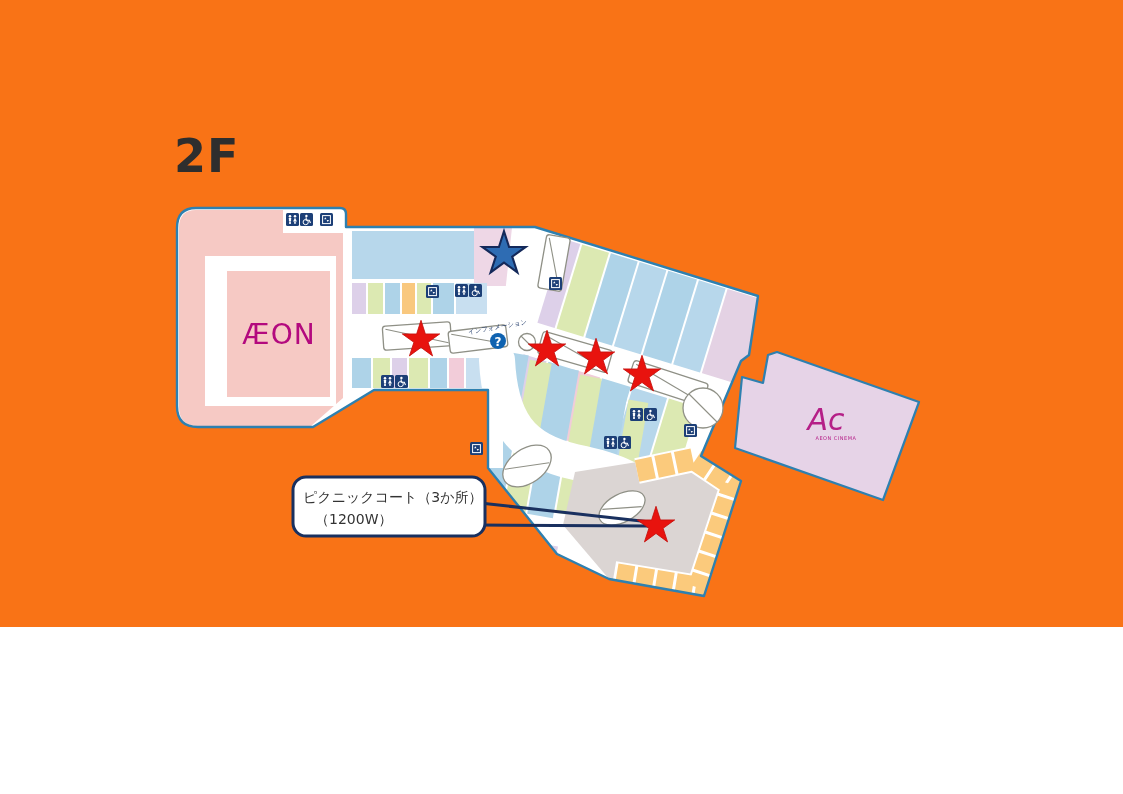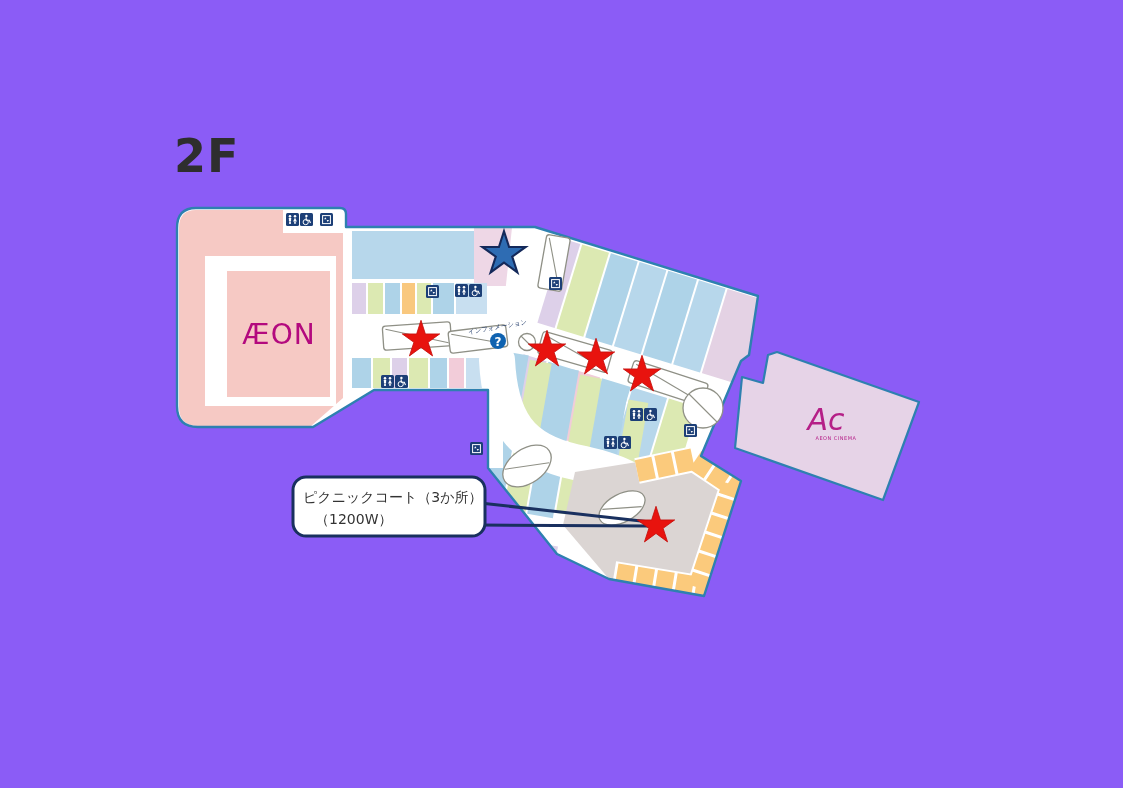--- a/index.html
+++ b/index.html
@@ -1,16 +1,16 @@
 <!DOCTYPE html>
 <html><head>
 <meta charset="utf-8">
 <style>
   html,body{margin:0;padding:0;background:#fff;}
-  #screen{position:relative;width:1123px;height:788px;background:#8b5cf6;overflow:hidden;
+  #screen{position:relative;width:1123px;height:627px;background:#f97316;overflow:hidden;
           font-family:"DejaVu Sans","Liberation Sans",sans-serif;}
   svg text{font-family:"DejaVu Sans","Liberation Sans",sans-serif;}
   .esc rect,.esc ellipse,.esc circle{fill:#ffffff;stroke:#8f9086;stroke-width:1.3;}
   .esc line{stroke:#8f9086;stroke-width:1.1;}
 </style>
 </head>
 <body>
 
 <div id="screen">
 <svg width="1123" height="794" viewBox="0 0 1123 794">

